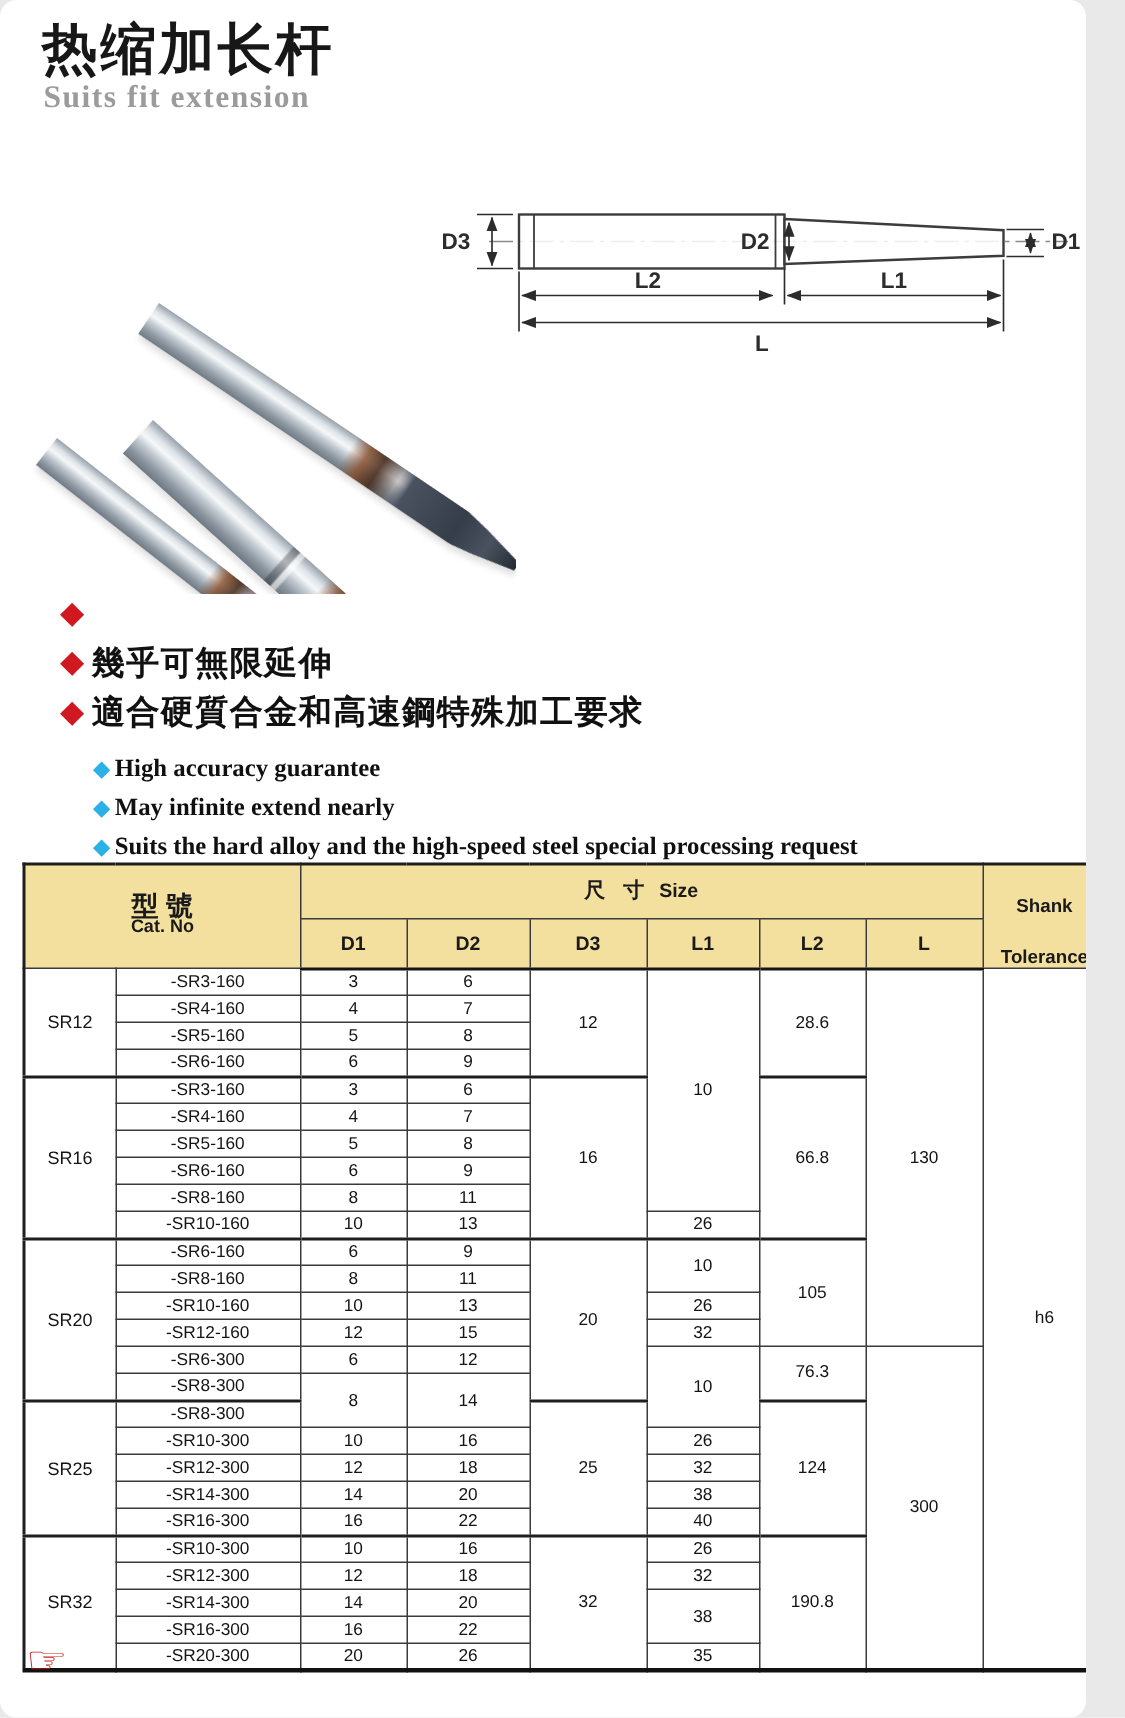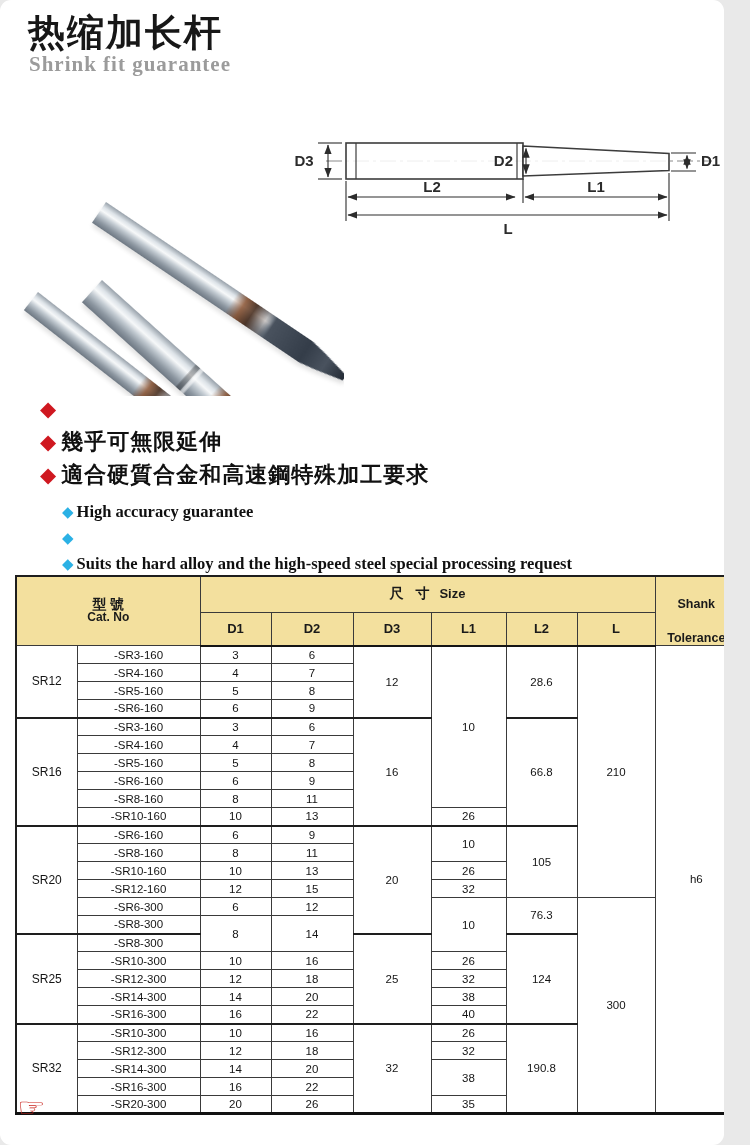--- a/index.html
+++ b/index.html
@@ -46,21 +46,21 @@
   .feat-en .dia{color:#2bb1e5;font-size:15px;margin-right:3px;}
 
   
   .spec{position:absolute;left:15px;top:575px;width:722px;border-collapse:collapse;
         border:2px solid #1e1e1e;border-bottom:3px solid #111;table-layout:fixed;}
   .spec th,.spec td{border:1px solid #3a3a3a;text-align:center;vertical-align:middle;padding:0;}
   .spec thead th{background:#f3e09e;font-size:13px;font-weight:bold;color:#1a1a1a;}
   .spec thead tr.hdr1 th{height:26px;}
   .spec thead tr.hdr2 th{height:24px;border-bottom:2px solid #151515;}
   .spec .model-cell div{line-height:13px;}
-  .spec .model-zh{font-size:14px;font-family:Liberation Serif, serif;}
+  .spec .model-zh{font-size:18px;}
   .spec .model-en{font-size:12px;}
   .spec .size-zh{font-size:14px;letter-spacing:4px;margin-right:6px;}
   .spec .size-en{font-size:13px;}
   .spec .shank-cell div{line-height:14px;font-size:12.5px;margin-top:20px;}
   .spec tbody tr{height:18px;}
   .spec tbody td{font-size:11.5px;color:#141414;background:#fff;}
   .spec tbody td.group{font-size:12px;}
   .spec tbody tr.sec td{border-top:2px solid #1e1e1e;}
 
   
@@ -68,21 +68,21 @@
   .hand{color:#c9251f;font-size:25px;line-height:22px;margin-right:12px;transform:scaleX(1.25);}
   .fn-zh{font-size:14px;font-weight:bold;color:#8b2620;letter-spacing:1px;}
   .fn-en{font-size:12px;font-weight:bold;color:#222;margin-top:4px;}
 </style>
 </head>
 <body>
 
 <div class="page">
 
   <div class="title-zh">热缩加长杆</div>
-  <div class="title-en">Shrink fit guarantee</div>
+  <div class="title-en">Suits fit extension</div>
 
   <div class="photo">
     <div class="rod rod1">
         <div class="rod-metal"></div>
       </div>
     <div class="rod rod2">
         <div class="rod-metal"></div>
       </div>
     <div class="rod rod3">
         <div class="rod-metal"></div>
@@ -142,20 +142,21 @@
     <div class="feat feat-zh">
         <span class="dia">◆</span>
         <span>適合硬質合金和高速鋼特殊加工要求</span>
       </div>
     <div class="feat feat-en" style="margin-top:8px;">
         <span class="dia">◆</span>
         <span>High accuracy guarantee</span>
       </div>
     <div class="feat feat-en">
         <span class="dia">◆</span>
+        <span>May infinite extend nearly</span>
       </div>
     <div class="feat feat-en">
         <span class="dia">◆</span>
         <span>Suits the hard alloy and the high-speed steel special processing request</span>
       </div>
   </div>
 
   <table class="spec">
     <colgroup>
       <col style="width:61px">
@@ -193,21 +194,21 @@
     </thead>
     <tbody>
         <tr>
           <td rowspan="4" class="group">SR12</td>
           <td class="cat">-SR3-160</td>
           <td>3</td>
           <td>6</td>
           <td rowspan="4">12</td>
           <td rowspan="9">10</td>
           <td rowspan="4">28.6</td>
-          <td rowspan="14">210</td>
+          <td rowspan="14">130</td>
           <td rowspan="26">h6</td>
         </tr>
         <tr>
           <td class="cat">-SR4-160</td>
           <td>4</td>
           <td>7</td>
         </tr>
         <tr>
           <td class="cat">-SR5-160</td>
           <td>5</td>

